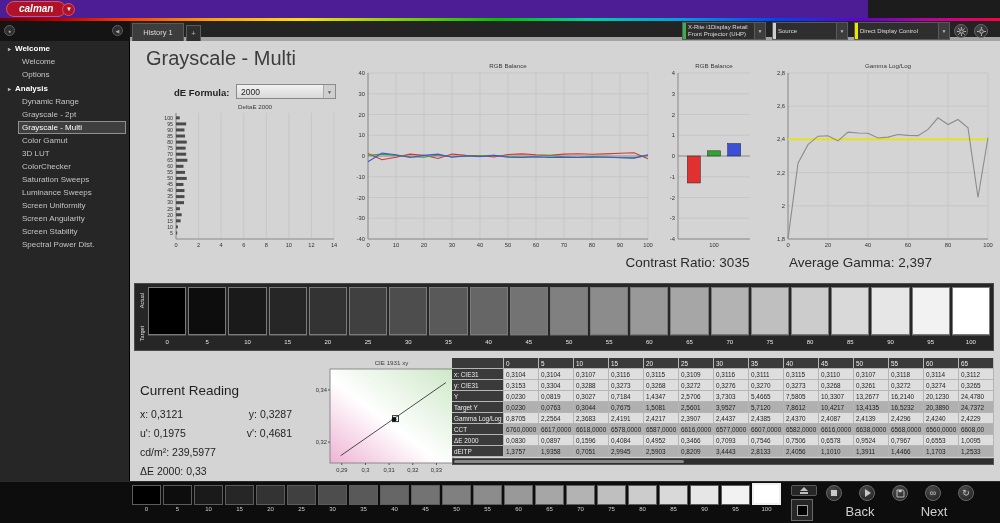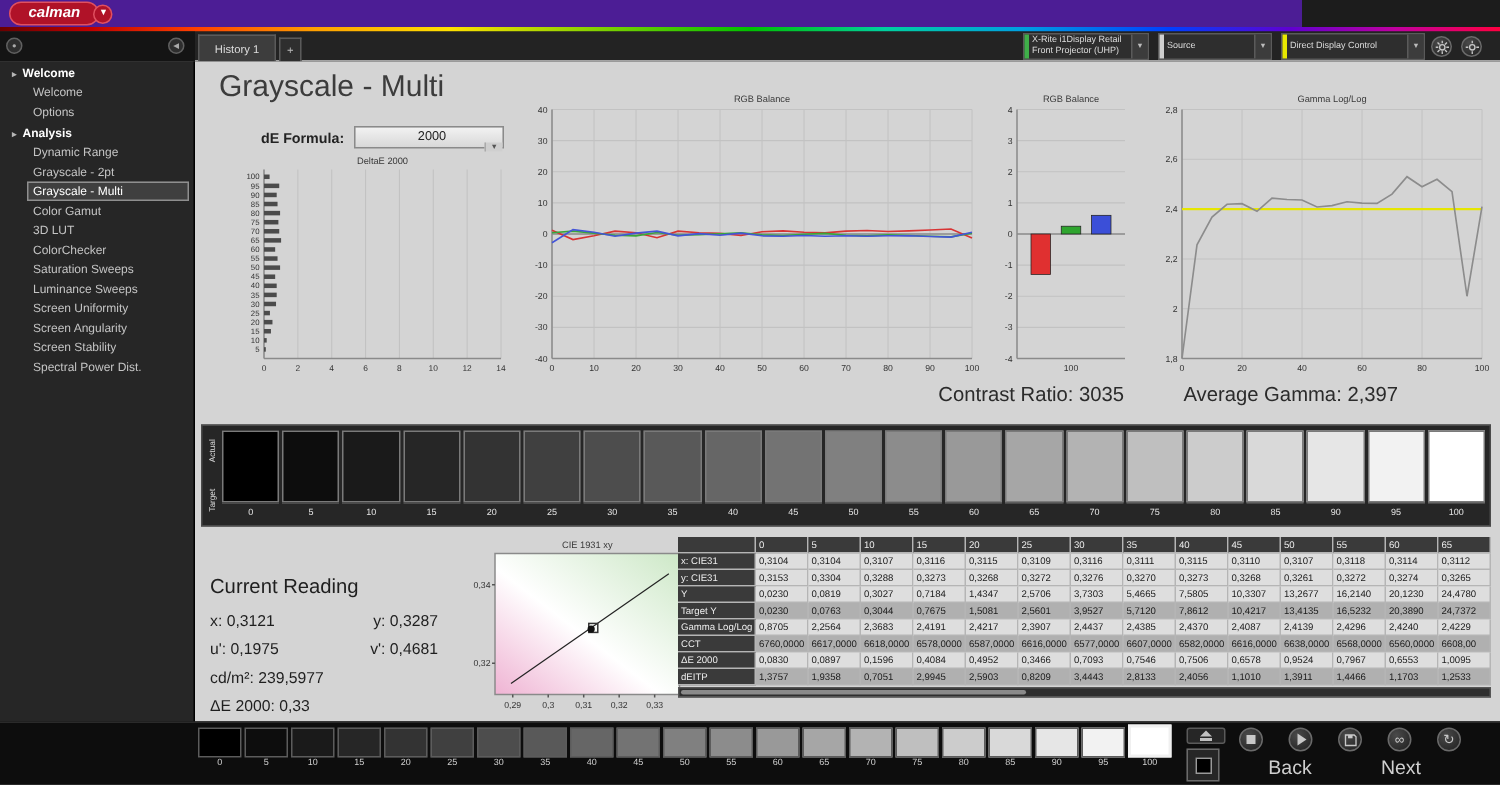--- a/index.html
+++ b/index.html
@@ -9,21 +9,21 @@
   svg text{font-family:"Liberation Sans",sans-serif;}
 
   
   .header{position:absolute;top:0;left:0;width:868px;height:18px;background:#4c1d95;}
   .logo{position:absolute;left:6px;top:1px;height:16px;display:flex;align-items:center;}
   .logo-pill{display:inline-block;background:#b01228;color:#fff;font-size:10px;font-style:italic;font-weight:bold;padding:1px 12px 2px 12px;border-radius:9px;border:1px solid #e05060;}
   .logo-dot{display:inline-flex;align-items:center;justify-content:center;width:13px;height:13px;border-radius:50%;background:#b01228;color:#fff;font-size:6px;margin-left:-4px;border:1px solid #e05060;}
   .rainbow{position:absolute;top:18px;left:0;width:1000px;height:3px;background:linear-gradient(90deg,#6a0000 0%,#c00000 6%,#ff4000 13%,#ffa000 21%,#ffe000 30%,#80d000 40%,#00c000 50%,#00d0a0 59%,#00a0e0 68%,#0040ff 78%,#6000d0 86%,#c000a0 93%,#ff0040 100%);}
 
   
-  .tabbar{position:absolute;top:21px;left:0;width:1000px;height:20px;background:#232323;border-bottom:1px solid #a3a3a3;}
+  .tabbar{position:absolute;top:21px;left:0;width:1000px;height:20px;background:#232323;border-bottom:4px solid #a3a3a3;}
   .side-top{position:absolute;left:0;top:0;width:130px;height:20px;background:#141414;}
   .mini-round{position:absolute;top:4px;width:11px;height:11px;border-radius:50%;background:#2e2e2e;border:1px solid #606060;color:#aaa;font-size:5px;display:flex;align-items:center;justify-content:center;}
   .tab{position:absolute;display:flex;align-items:center;justify-content:center;background:#3d3d3d;border:1px solid #5a5a5a;border-bottom:none;color:#ddd;font-size:7.5px;}
   .tab-history{left:132px;top:2px;width:52px;height:18px;}
   .tab-add{left:186px;top:4px;width:15px;height:16px;background:#2e2e2e;color:#bbb;}
   .dd{position:absolute;top:1px;height:18px;background:#2e2e2e;border:1px solid #5a5a5a;display:flex;align-items:stretch;}
   .dd-stripe{width:3px;}
   .dd-text{flex:1;color:#ddd;font-size:6px;line-height:7px;padding:1px 2px;overflow:hidden;display:flex;align-items:center;}
   .dd-arrow{width:11px;background:#3c3c3c;border-left:1px solid #5a5a5a;color:#bbb;font-size:5px;display:flex;align-items:center;justify-content:center;}
   #dd-meter{left:682px;width:84px;}
@@ -40,21 +40,21 @@
   .toolkit{padding:4px 6px 5px 5px;color:#9f9f9f;font-size:7.5px;}
   .tree-section{color:#fff;font-weight:bold;font-size:8px;padding:3px 4px 2px 8px;cursor:default;}
   .tree-arrow{color:#b5b5b5;font-size:6px;margin-right:4px;}
   .tree-item{color:#c4c4c4;font-size:8px;padding:2px 4px 2px 22px;white-space:nowrap;cursor:default;}
   .tree-item.sel{background:#3f3f3f;border:1px solid #8f8f8f;color:#fff;margin:0 3px 0 18px;padding:1px 3px;}
 
   
   .main{position:absolute;left:130px;top:41px;width:870px;height:440px;background:#d4d4d4;overflow:hidden;}
   .page-title{position:absolute;left:16px;top:6px;font-size:20px;color:#3c3c3c;}
   .de-label{position:absolute;left:44px;top:46px;font-size:9.5px;font-weight:bold;color:#222;}
-  .de-select{position:absolute;left:106px;top:43px;width:100px;height:15px;background:linear-gradient(#f2f2f2,#d8d8d8);border:1px solid #8a8a8a;display:flex;align-items:center;font-size:8.5px;color:#222;padding-left:4px;flex-direction:column;}
+  .de-select{position:absolute;left:106px;top:43px;width:100px;height:15px;background:linear-gradient(#f2f2f2,#d8d8d8);border:1px solid #8a8a8a;display:flex;align-items:center;font-size:8.5px;color:#222;padding-left:4px;}
   .de-arrow{margin-left:auto;width:12px;height:100%;display:flex;align-items:center;justify-content:center;font-size:5px;color:#555;border-left:1px solid #aaa;background:#cfcfcf;}
   .chart{position:absolute;}
   #chart-deltae{left:20px;top:58px;width:192px;height:154px;}
   #chart-rgbline{left:214px;top:18px;width:312px;height:194px;}
   #chart-rgbbars{left:528px;top:18px;width:98px;height:194px;}
   #chart-gamma{left:632px;top:18px;width:234px;height:194px;}
   #chart-cie{left:176px;top:316px;width:152px;height:118px;}
   .stat{position:absolute;top:214px;font-size:13.5px;color:#2b2b2b;text-align:center;}
   #stat0{left:18px;width:195px;}
   #stat1{left:243px;width:195px;}

